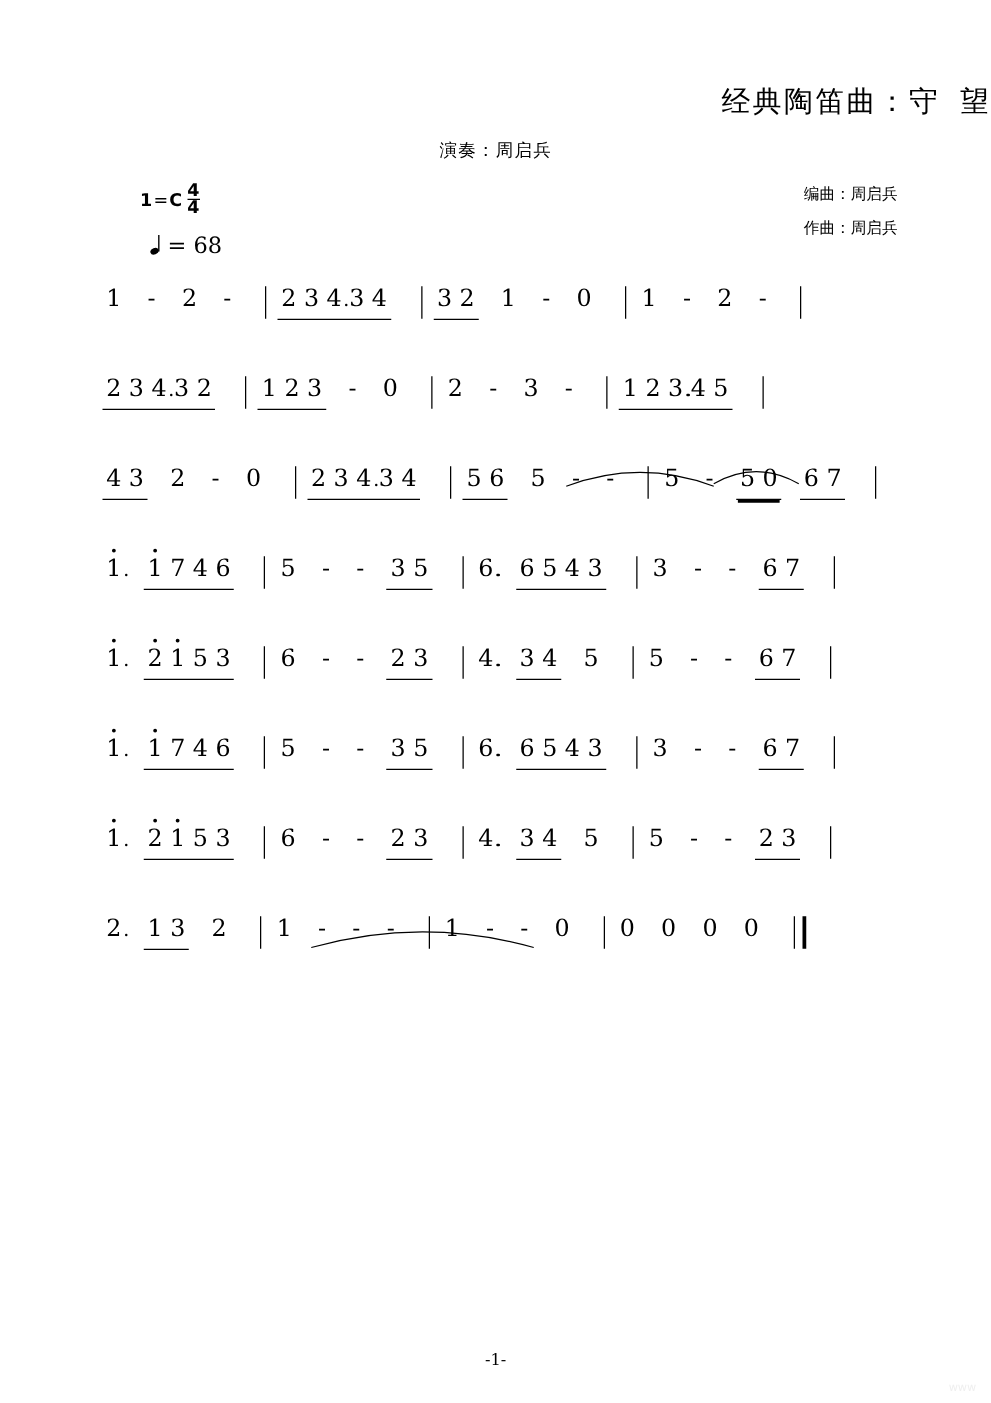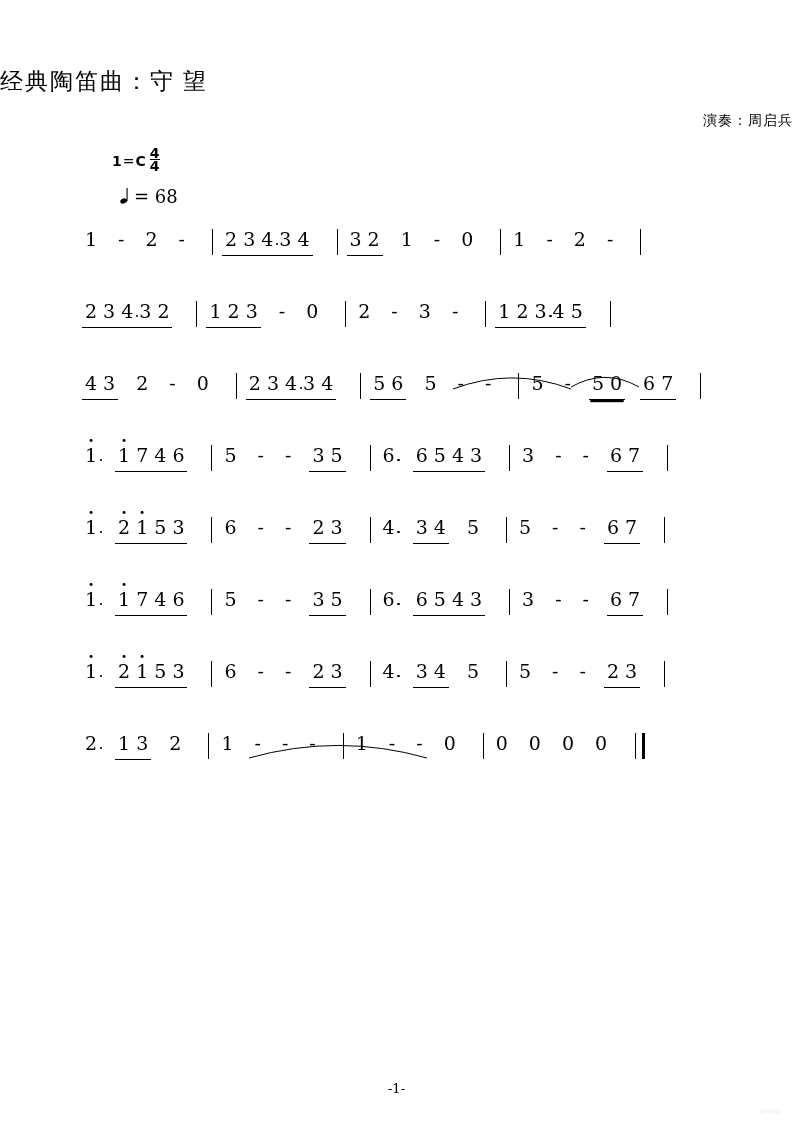--- a/index.html
+++ b/index.html
@@ -21,32 +21,32 @@
     width: 793px;
     height: 1122px;
   }
 
   
   .title {
     position: absolute;
     top: 66px;
     left: 0;
     width: 793px;
-    text-align: left;
-    font-family: Liberation Serif, serif;
+    text-align: right;
+    font-family: Liberation Mono, monospace;
     font-size: 23px;
     letter-spacing: 2px;
     color: #000;
   }
   .subtitle {
     position: absolute;
     top: 112px;
     left: 0;
     width: 793px;
-    text-align: right;
+    text-align: center;
     font-family: "DejaVu Sans", sans-serif;
     font-size: 14px;
     letter-spacing: 1px;
   }
   .credits {
     position: absolute;
     top: 141px;
     right: 75px;
     text-align: left;
     font-family: "DejaVu Sans", sans-serif;
@@ -211,20 +211,24 @@
   }
 </style>
 </head>
 <body>
 
 <div class="page">
 
   <div class="title">经典陶笛曲：守 望</div>
   <div class="subtitle">演奏：周启兵</div>
 
+  <div class="credits">
+    <div class="credit-line">编曲：周启兵</div>
+    <div class="credit-line">作曲：周启兵</div>
+  </div>
 
   <div class="keysig">
     <span>1</span>
     <span class="eq">=</span>
     <span>C</span>
     <span class="meter">
       <span class="num">4</span>
       <span class="den">4</span>
     </span>
   </div>

